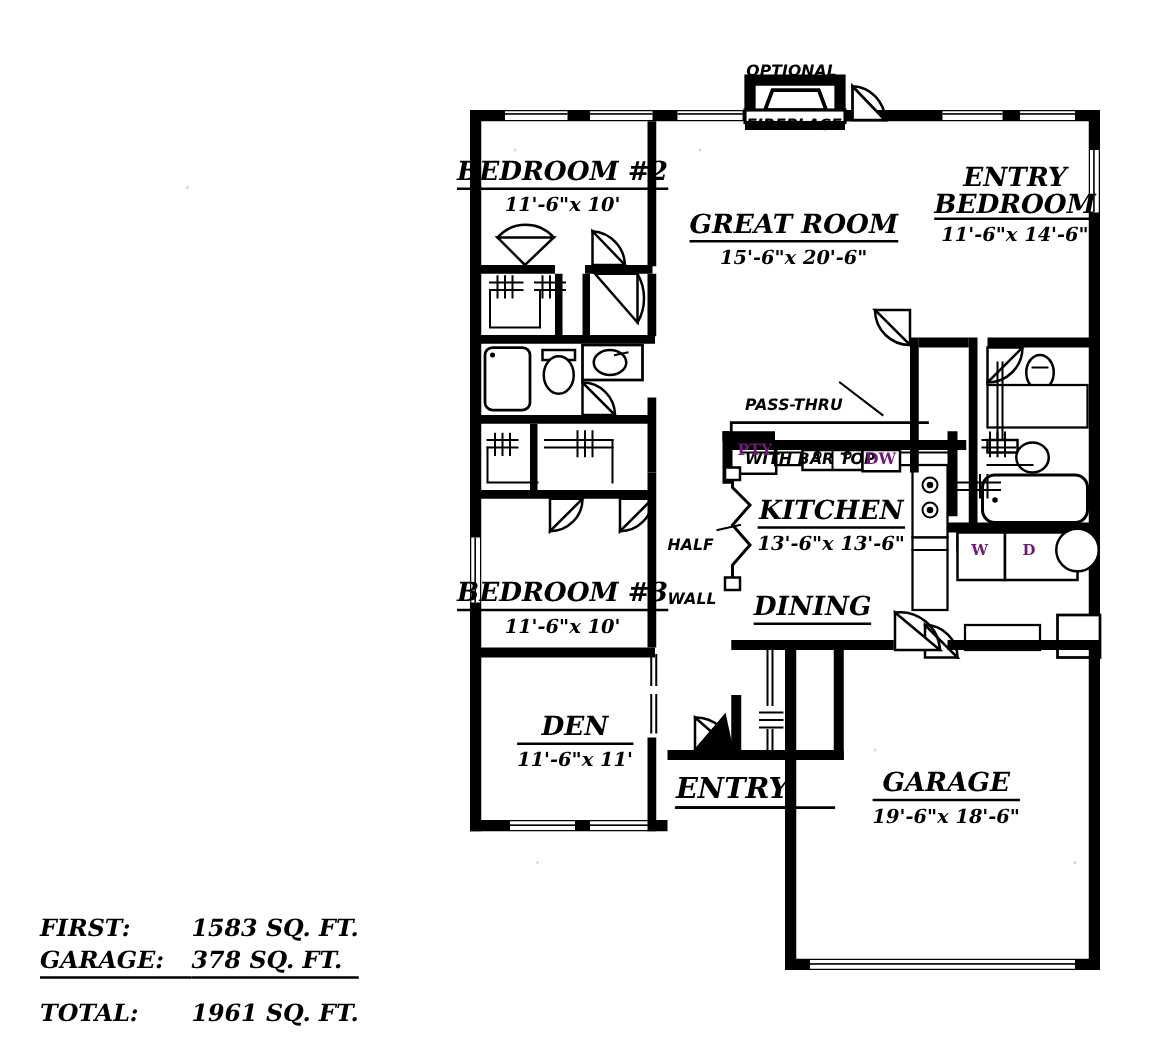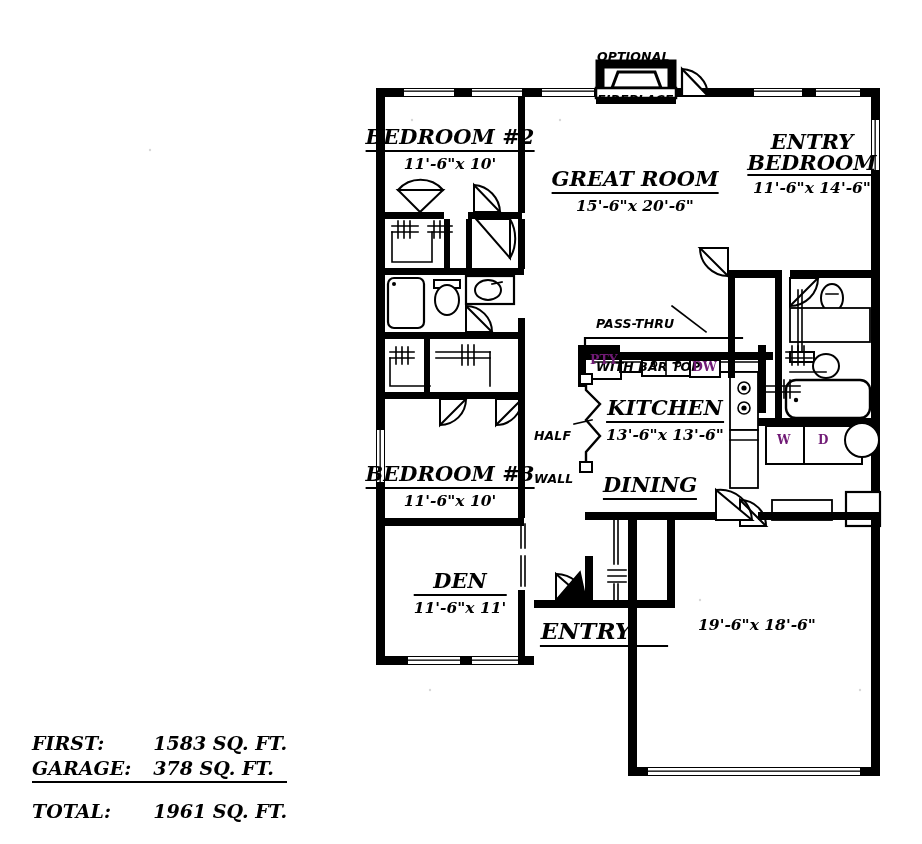--- a/index.html
+++ b/index.html
@@ -405,20 +405,21 @@
   <div class="room-block" style="left:460px; top:568px;">
     <div class="room-name">DEN</div>
     <div class="room-dim">11'-6"x 11'</div>
   </div>
 
   <div class="room-block" style="left:586px; top:617px;">
     <div class="room-name" style="font-size:23px;">ENTRY</div>
   </div>
 
   <div class="room-block" style="left:757px; top:613px;">
+    <div class="room-name">GARAGE</div>
     <div class="room-dim">19'-6"x 18'-6"</div>
   </div>
 
   <div id="area-schedule">
     <table>
       <tbody>
         <tr>
           <td class="label-col">FIRST:</td>
           <td class="value-col">1583 SQ. FT.</td>
         </tr>

